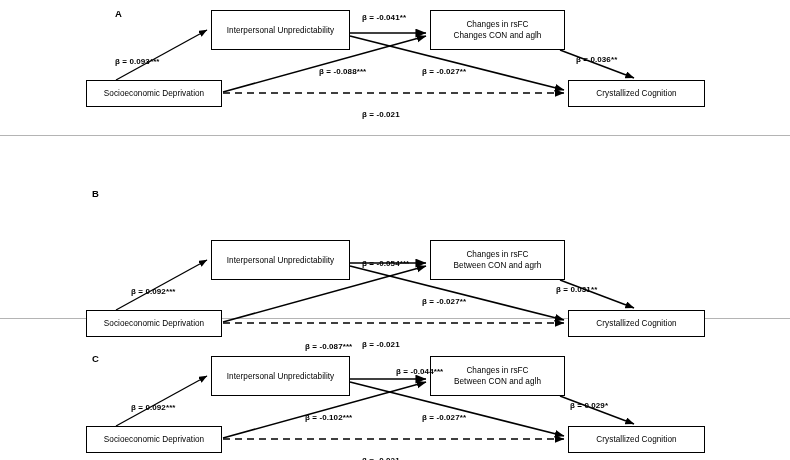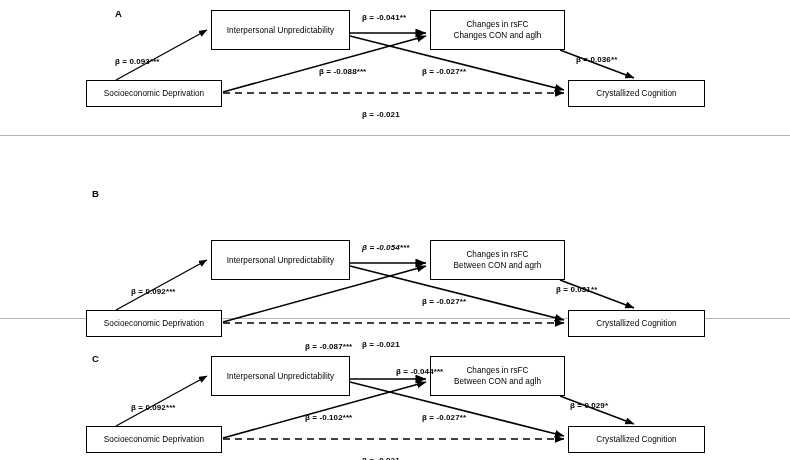--- a/index.html
+++ b/index.html
@@ -165,21 +165,21 @@
     <div class="node-box" style="left:430px; top:90px; width:135px; height:40px; flex-direction:column;">
       <span>Changes in rsFC</span>
       <span>Between CON and agrh</span>
     </div>
 
     <div class="node-box" style="left:568px; top:160px; width:137px; height:27px;">
       <span>Crystallized Cognition</span>
     </div>
 
     <div class="edge-label" style="left:131px; top:137px;">β = 0.092***</div>
-    <div class="edge-label" style="left:362px; top:93px;font-style:italic;">β = -0.054***</div>
+    <div class="edge-label" style="left:362px; top:109px;">β = -0.054***</div>
     <div class="edge-label" style="left:305px; top:147px;margin-top:45px;">β = -0.087***</div>
     <div class="edge-label" style="left:422px; top:147px;">β = -0.027**</div>
     <div class="edge-label" style="left:556px; top:135px;">β = 0.031**</div>
     <div class="edge-label" style="left:362px; top:190px;">β = -0.021</div>
   </div>
 
   <div class="divider" id="divider-2"></div>
 
   <div class="panel" id="panel-c">
     <div class="panel-label" style="left:92px; top:35px;">C</div>

